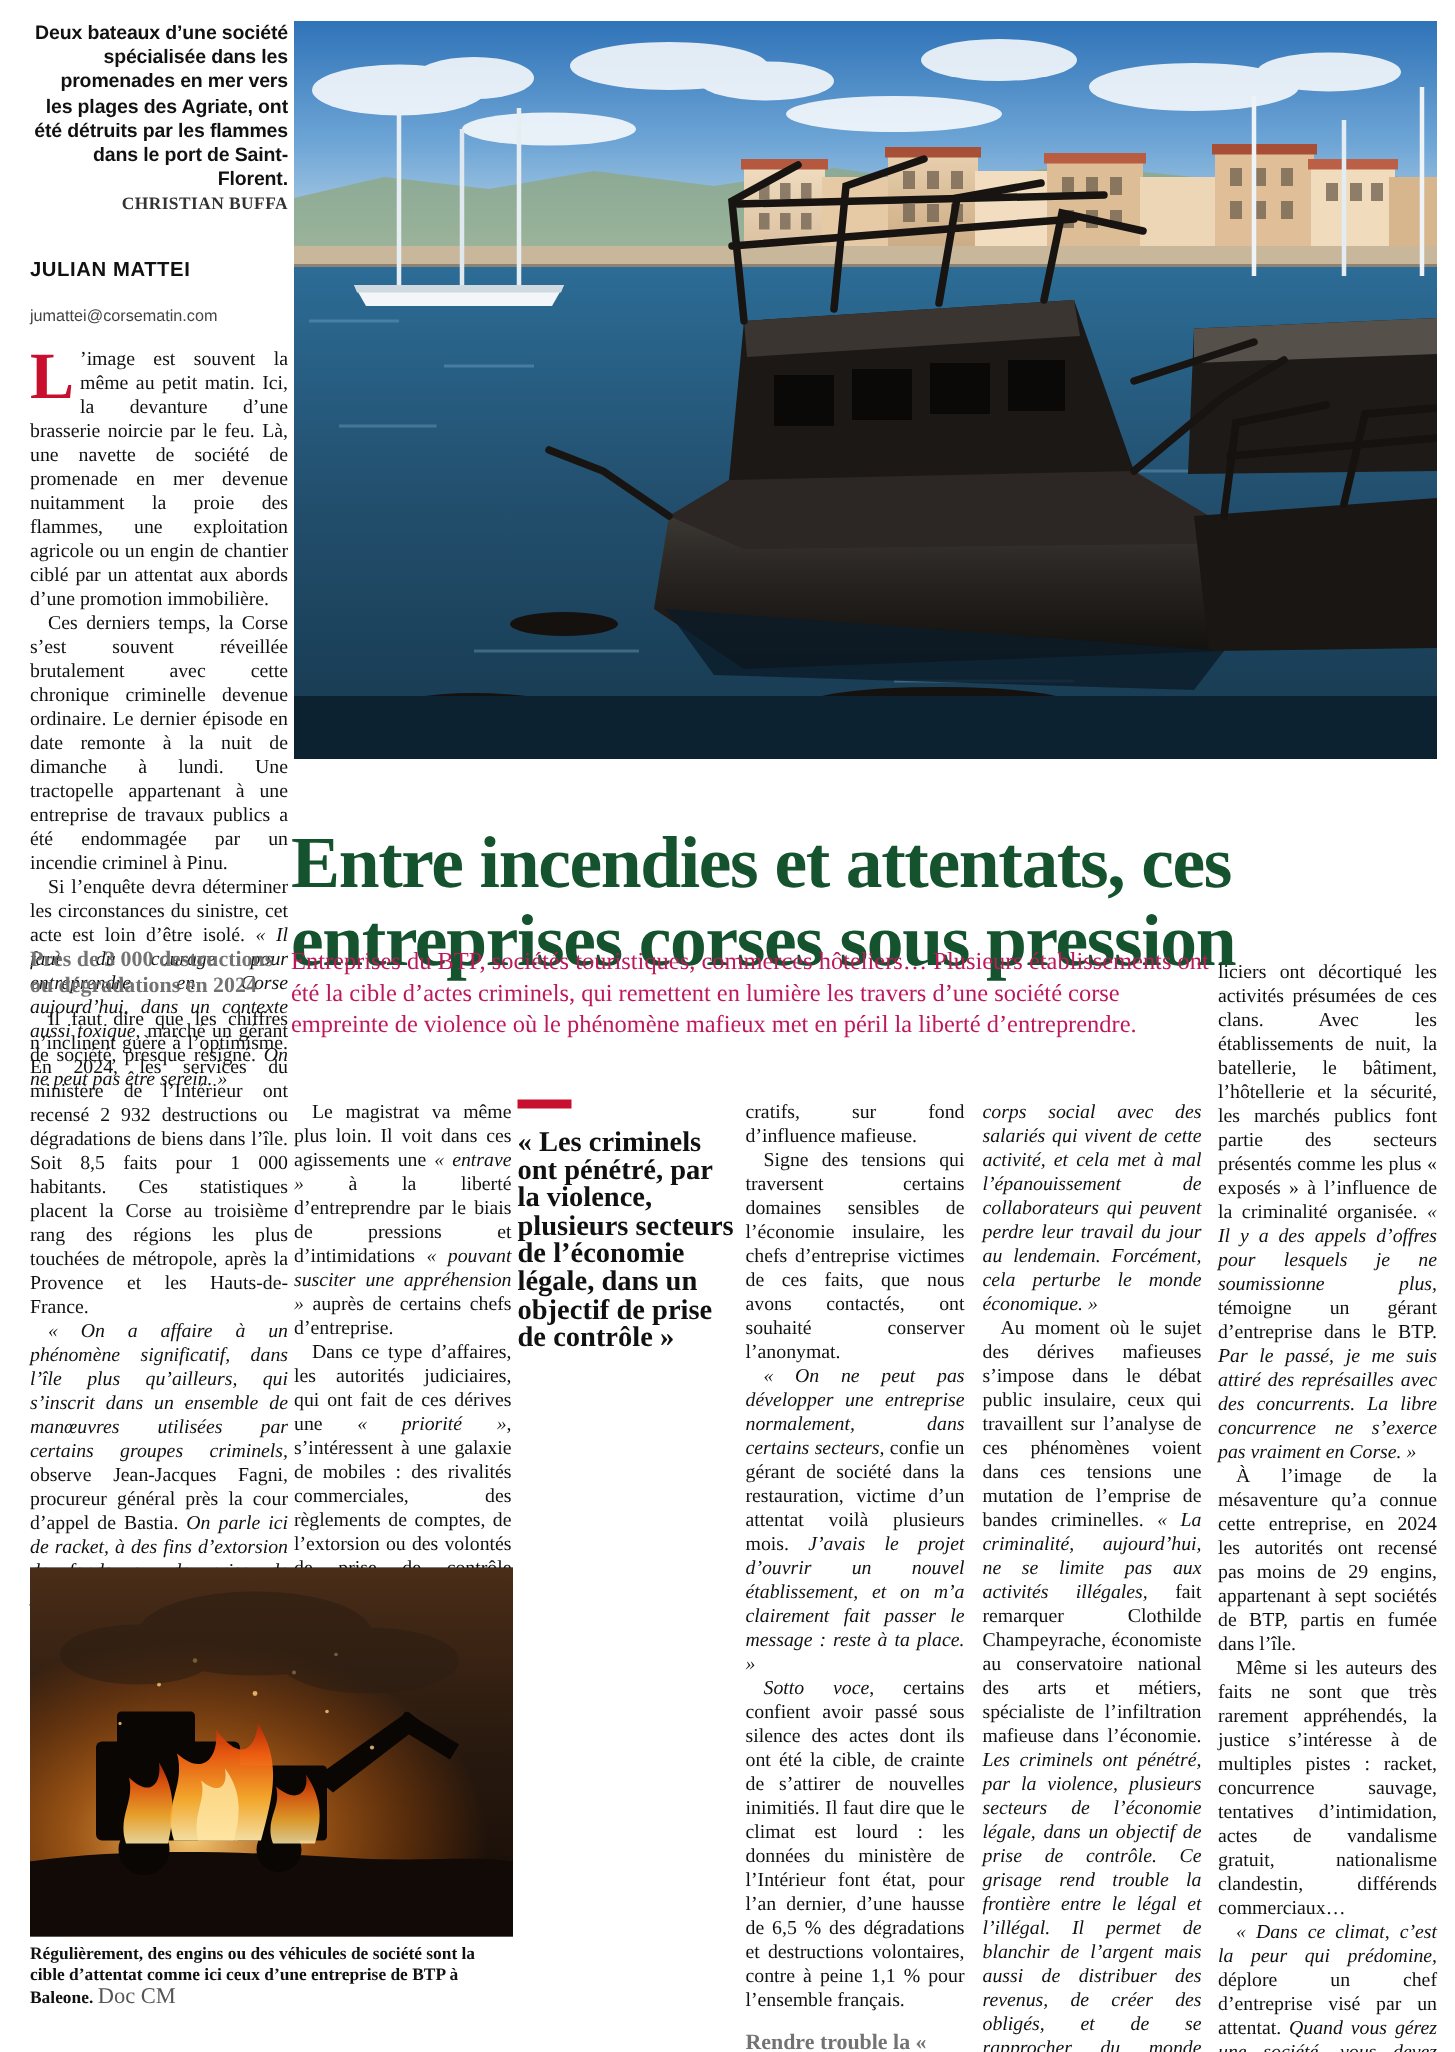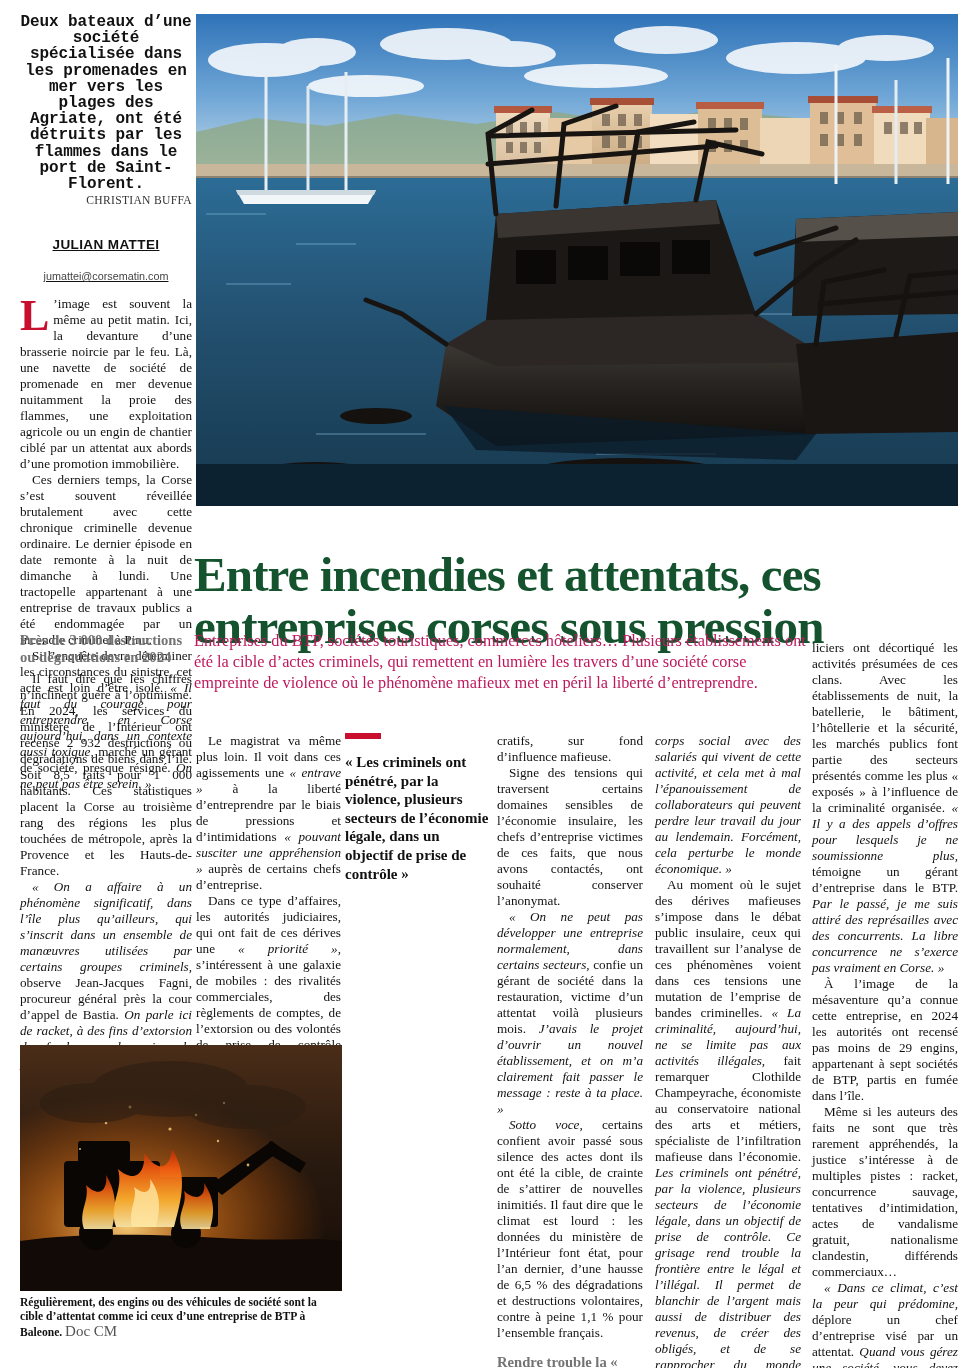--- a/index.html
+++ b/index.html
@@ -23,42 +23,41 @@
     width: 970px; height: 508px;
   }
 
   .left-rail {
     position: absolute;
     left: 20px; top: 14px;
     width: 172px;
   }
 
   .photo-credit-block {
-    text-align: center;
-    font-family: Liberation Mono, monospace;
-    font-weight: bold;
-    font-size: 16px;
+    text-align: right;
+    font-family: Liberation Sans, sans-serif;
+    font-weight: bold;
+    font-size: 13px;
     line-height: 16.2px;
     color: #111;
     letter-spacing: -0.1px;
   }
   .photo-credit-name {
     text-align: right;
     font-size: 11.6px;
     font-weight: normal;
     letter-spacing: 0.3px;
     color: #333;
     margin-top: 2px;
     font-family: "Liberation Serif", serif;
   }
 
   .byline {
-    text-align: center;
+    text-align: left;
     margin-top: 30px;
-    text-decoration: underline;
   }
   .byline-name {
     font-family: "Liberation Sans", sans-serif;
     font-weight: bold;
     font-size: 13.5px;
     letter-spacing: 0.4px;
     color: #111;
   }
   .byline-mail {
     font-family: "Liberation Sans", sans-serif;
@@ -149,21 +148,21 @@
 
   
   .pullquote-rule {
     width: 36px; height: 6px;
     background: #c8102e;
     margin-bottom: 14px;
   }
   .pullquote {
     font-family: "Liberation Serif", serif;
     font-weight: bold;
-    font-size: 15px;
+    font-size: 19px;
     line-height: 18.6px;
     color: #111;
   }
 
   
   .bottom-photo-wrap {
     position: absolute;
     left: 20px; top: 1045px;
     width: 322px;
   }
@@ -180,21 +179,21 @@
     line-height: 14px;
     color: #111;
     margin-top: 5px;
   }
   .photo-caption .credit {
     font-weight: normal;
     font-size: 15px;
     color: #555;
   }
 
-  .smallcaps-credit { font-variant: small-caps; }
+  .smallcaps-credit { font-variant: small-caps; font-weight: bold; }
 </style>
 </head>
 <body>
 
 <div class="page">
 
   <div class="top-zone">
 
     <div class="left-rail">
       <div class="photo-credit-block">Deux bateaux d’une société spécialisée dans les promenades en mer vers les plages des Agriate, ont été détruits par les flammes dans le port de Saint-Florent.</div>

